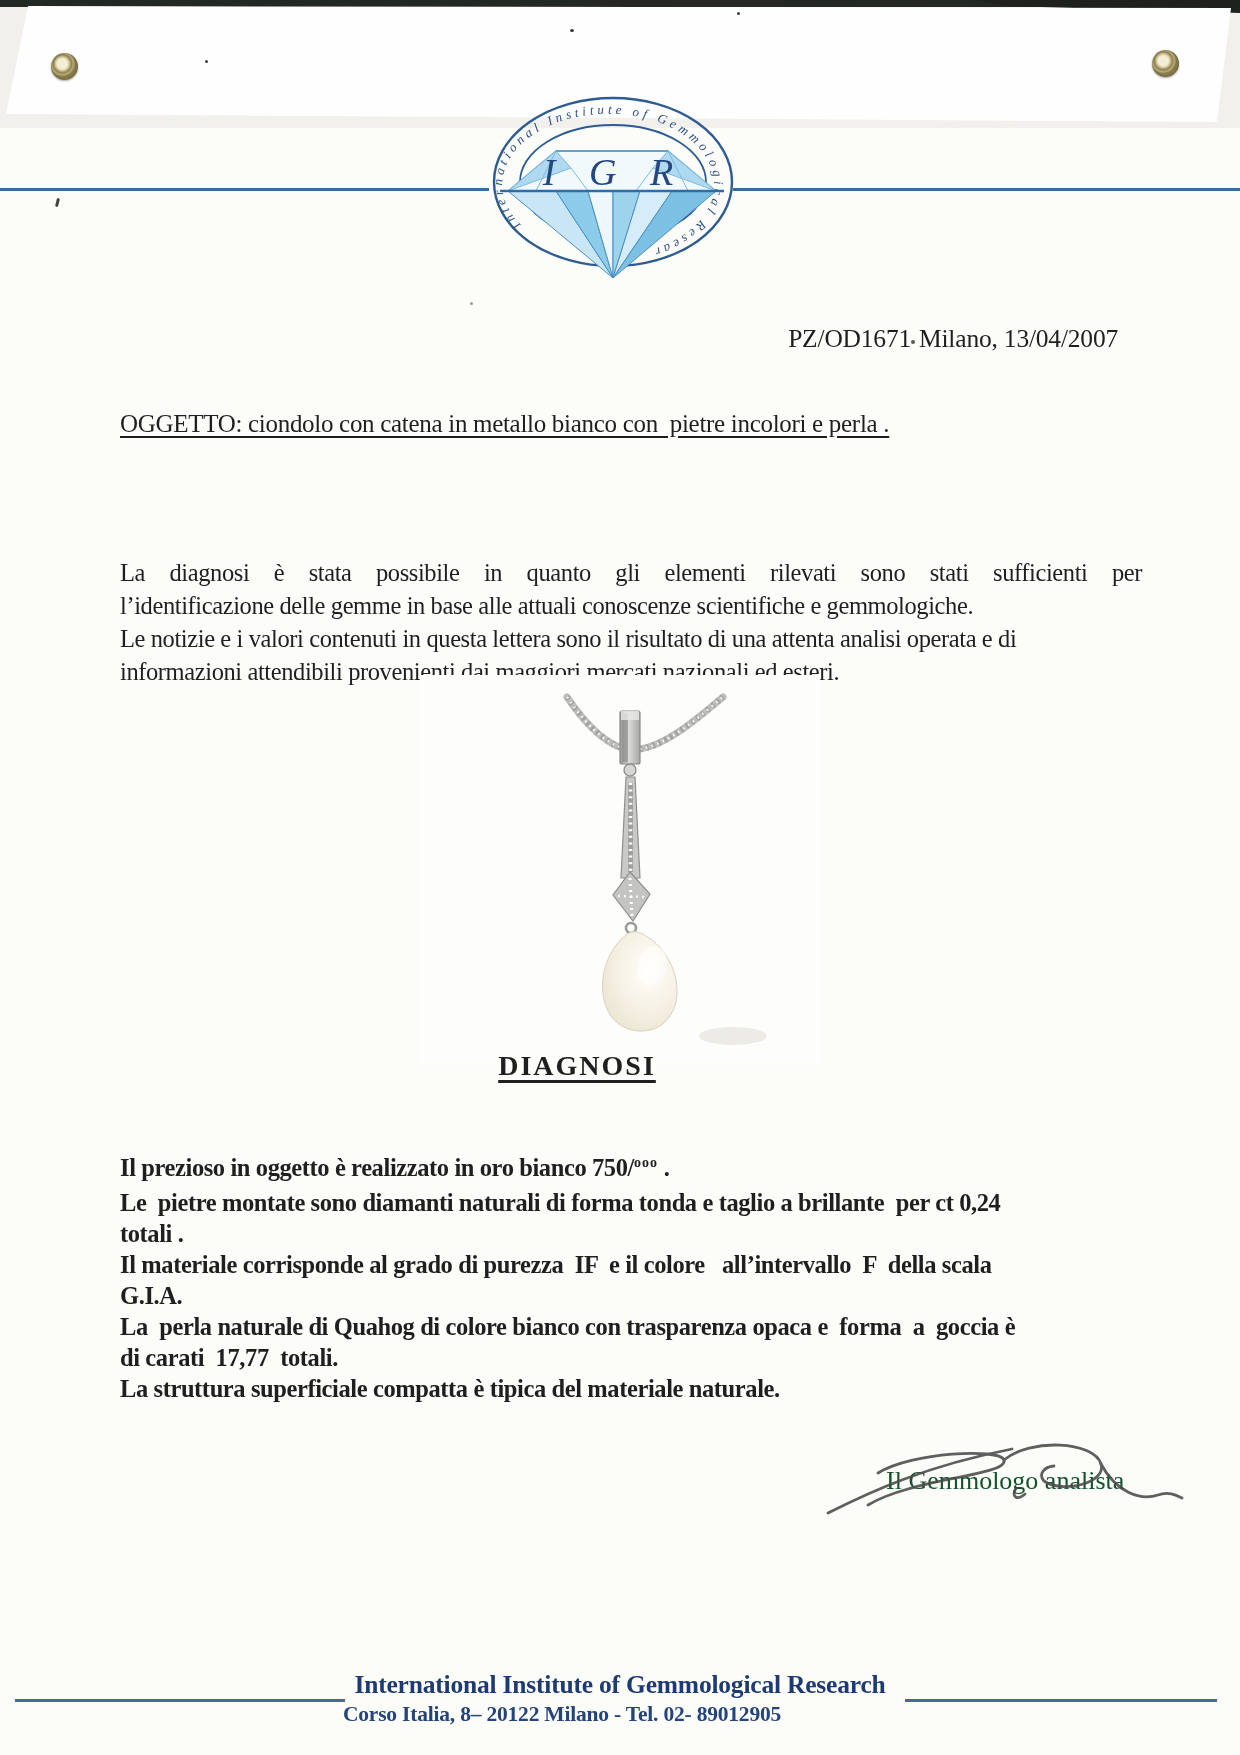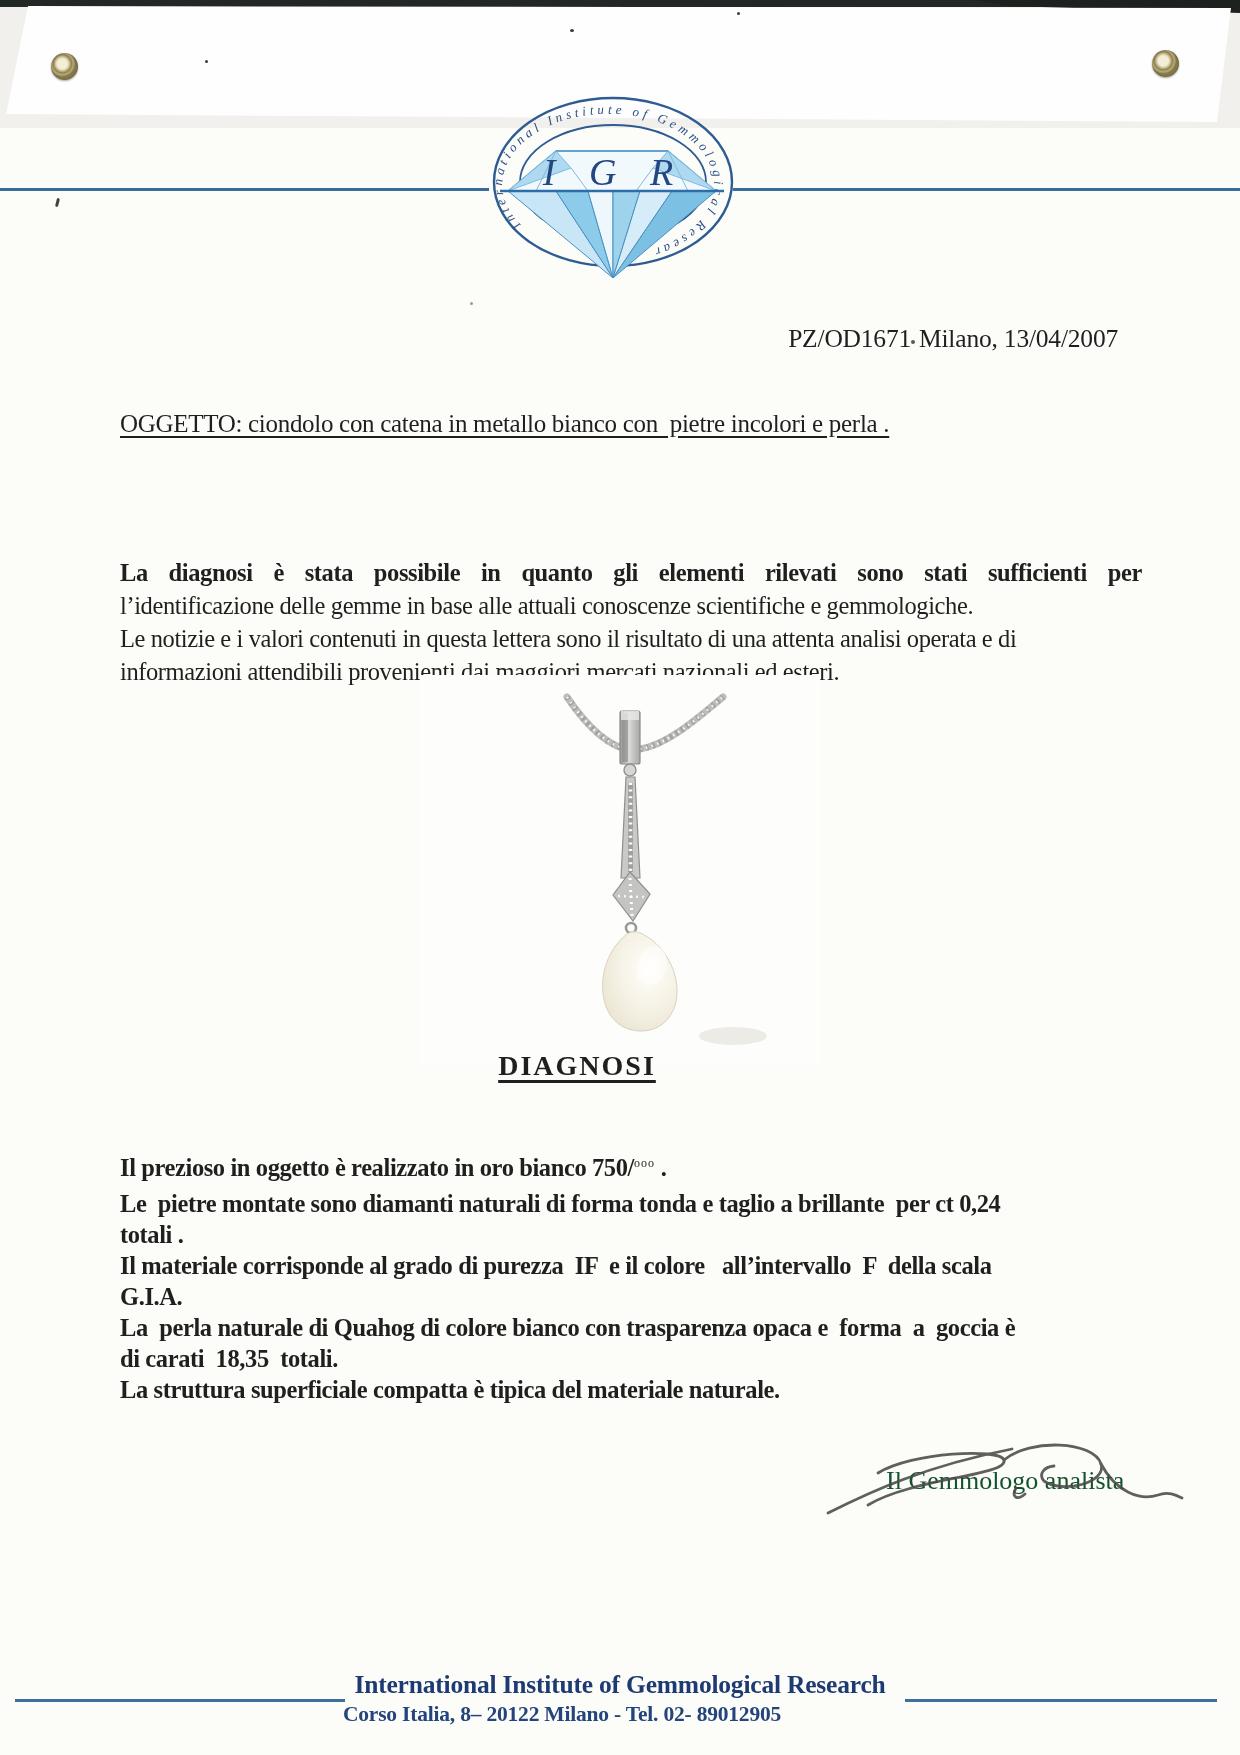--- a/index.html
+++ b/index.html
@@ -28,30 +28,30 @@
   
   .rule{height:3px;background:#3a6b9c;}
   
   .ref-row{left:118px;top:324px;width:1000px;display:flex;justify-content:flex-end;
     font-size:25.5px;letter-spacing:-0.2px;}
   .date-wrap{display:flex;align-items:center;}
   .date-dot{display:inline-block;width:4px;height:4px;background:#5a5a56;border-radius:50%;margin-right:4px;margin-top:6px;}
   .subject{left:120px;top:410px;font-size:25px;letter-spacing:-0.3px;
     text-decoration:underline;text-decoration-thickness:1.6px;text-underline-offset:4px;white-space:pre;text-align:right;}
   .intro{left:120px;top:556px;width:1022px;line-height:33px;font-size:24.5px;letter-spacing:-0.4px;}
-  .intro .jline{text-align:justify;text-align-last:justify;font-weight:bold;}
+  .intro .jline{text-align:justify;text-align-last:justify;}
   .intro .nline{white-space:pre;}
   
   .diagnosi-row{left:0;top:1050px;width:1154px;text-align:center;}
   .diagnosi-title{font-size:28px;font-weight:bold;letter-spacing:2px;
     text-decoration:underline;text-decoration-thickness:3px;text-underline-offset:5px;}
   .diag-block{left:120px;top:1152px;width:1035px;font-weight:bold;font-size:24.5px;
     letter-spacing:-0.4px;line-height:31px;}
   .diag-block .dline{white-space:pre;}
-  .sup-ooo{font-size:12px;position:relative;top:-9px;letter-spacing:1px;font-weight:normal;}
+  .sup-ooo{font-size:14px;position:relative;top:-9px;letter-spacing:1px;font-weight:bold;}
   
   .sig-title{left:886px;top:1466px;font-size:26px;color:#14532d;white-space:pre;}
   
   .footer-title{left:0;top:1670px;width:1240px;text-align:center;
     font-size:25.5px;font-weight:bold;color:#1d3b72;letter-spacing:-0.2px;}
   .footer-rule{height:3px;background:#3f6f9d;top:1699px;}
   .footer-address{left:0;top:1702px;width:1124px;text-align:center;
     font-size:21.5px;font-weight:bold;color:#24447c;letter-spacing:-0.2px;}
 </style>
 </head>
@@ -180,21 +180,21 @@
   <span class="diagnosi-title">DIAGNOSI</span>
 </div>
 
 <div class="abs diag-block">
   <div class="dline"><span>Il prezioso in oggetto è realizzato in oro bianco 750/</span><span class="sup-ooo">ooo</span><span> .</span></div>
   <div class="dline">Le  pietre montate sono diamanti naturali di forma tonda e taglio a brillante  per ct 0,24</div>
   <div class="dline">totali .</div>
   <div class="dline">Il materiale corrisponde al grado di purezza  IF  e il colore   all’intervallo  F  della scala</div>
   <div class="dline">G.I.A.</div>
   <div class="dline">La  perla naturale di Quahog di colore bianco con trasparenza opaca e  forma  a  goccia è</div>
-  <div class="dline">di carati  18,35  totali.</div>
+  <div class="dline">di carati  17,77  totali.</div>
   <div class="dline">La struttura superficiale compatta è tipica del materiale naturale.</div>
 </div>
 
 <div class="abs sig-title">Il Gemmologo analista</div>
 <svg class="abs" style="left:810px;top:1428px;" width="380" height="100" viewBox="810 1428 380 100">
   <g fill="none" stroke="#4a4a48" stroke-width="2.8" stroke-linecap="round" opacity="0.88">
     <path d="M 828,1513 C 870,1492 925,1466 1012,1449"></path>
     <path d="M 878,1473 C 912,1452 1000,1448 1004,1460 C 1008,1472 948,1477 908,1489 C 890,1494 878,1499 868,1505"></path>
     <path d="M 1004,1460 C 1030,1438 1094,1441 1101,1464 C 1107,1483 1062,1494 1044,1481 C 1038,1474 1044,1467 1054,1466"></path>
     <path d="M 1101,1464 C 1116,1492 1140,1501 1158,1495 C 1168,1491 1176,1495 1182,1498"></path>

